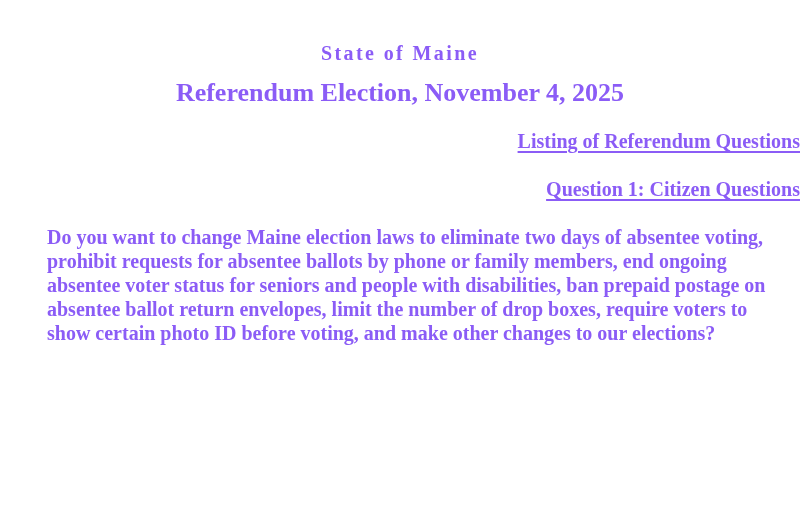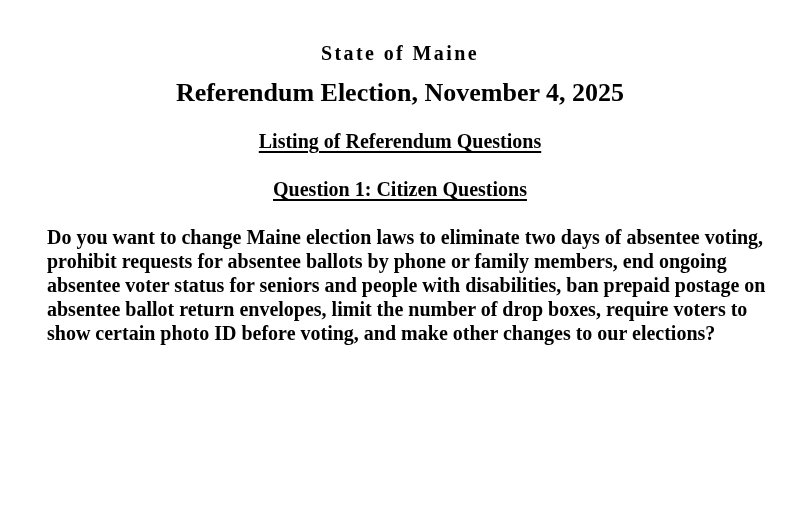--- a/index.html
+++ b/index.html
@@ -5,21 +5,21 @@
   html, body {
     margin: 0;
     padding: 0;
     background: #ffffff;
   }
   .page {
     position: relative;
     width: 800px;
     height: 481px;
     background: #ffffff;
-    color: #000000;
+    color: #8b5cf6;
     font-family: "Liberation Serif", "DejaVu Serif", serif;
     box-sizing: border-box;
     padding-top: 41px;
     overflow: hidden;
   }
   .doc-title {
     text-align: center;
     font-weight: bold;
     font-size: 20px;
     line-height: 24px;
@@ -29,21 +29,21 @@
   .doc-subtitle {
     text-align: center;
     font-weight: bold;
     font-size: 26px;
     line-height: 24px;
     margin: 16px;
     font-family: Liberation Serif, serif;
   }
   .section-heading,
   .question-heading {
-    text-align: center;
+    text-align: right;
     font-weight: bold;
     font-size: 20px;
     line-height: 24px;
     margin: 24px 0 0 0;
   }
   .underlined {
     text-decoration: underline;
     text-decoration-thickness: 2px;
     text-underline-offset: 3px;
   }

